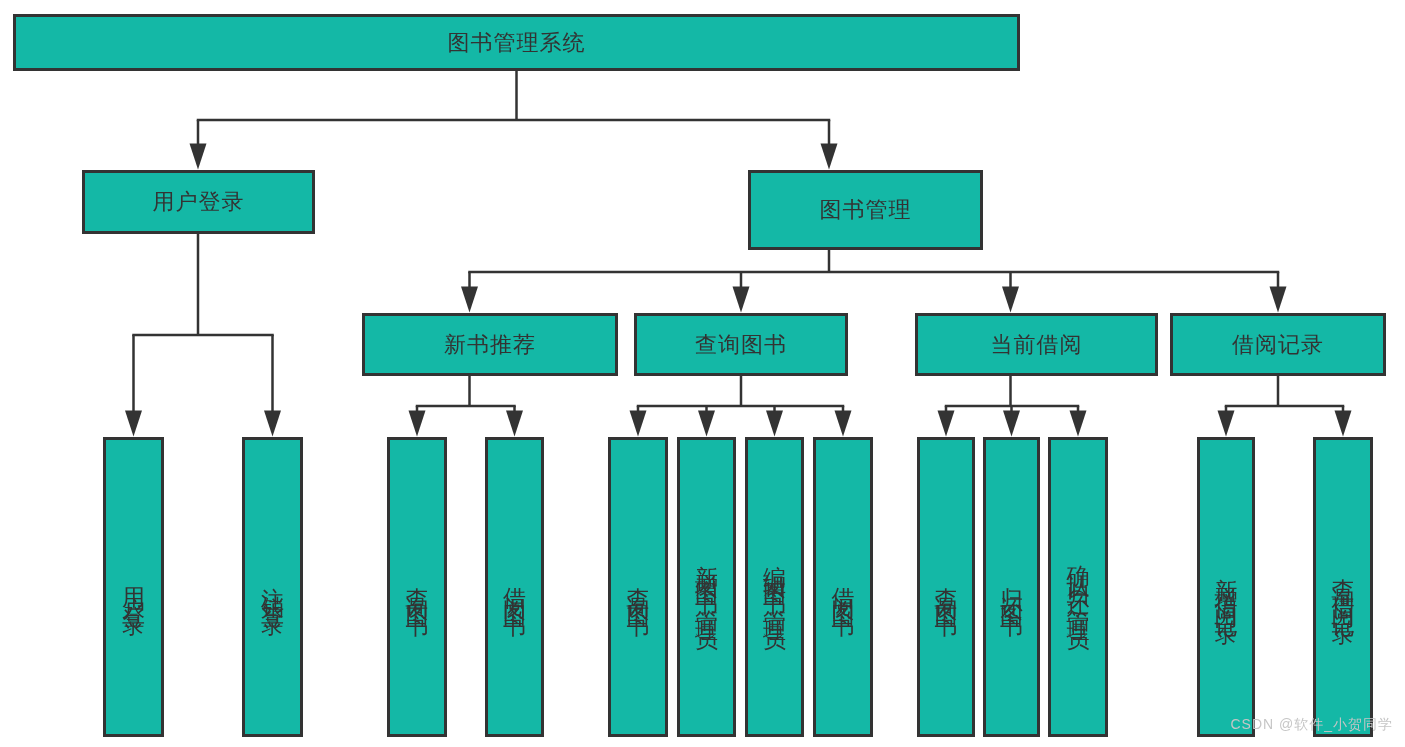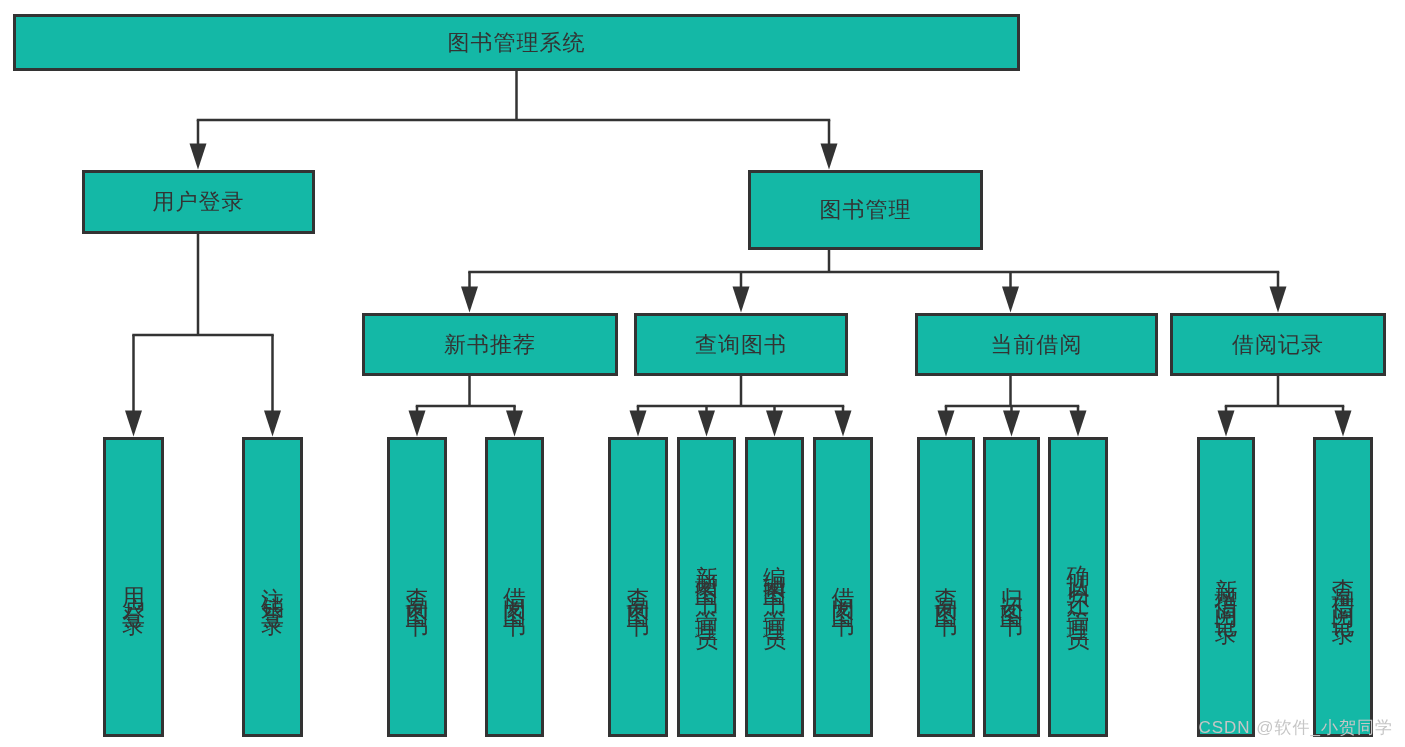--- a/index.html
+++ b/index.html
@@ -70,21 +70,21 @@
   .n-d2 { left: 983px;  width: 57px; }
   .n-d3 { left: 1048px; width: 60px; }
   .n-e1 { left: 1197px; width: 58px; }
   .n-e2 { left: 1313px; width: 60px; }
 
   .watermark {
     position: absolute;
     right: 12px;
     top: 716px;
     z-index: 5;
-    font-size: 17px;
+    font-size: 14px;
     letter-spacing: 1px;
     color: #c6c6c6;
     white-space: nowrap;
   }
 </style>
 </head>
 <body>
 
 <div class="stage">
 

